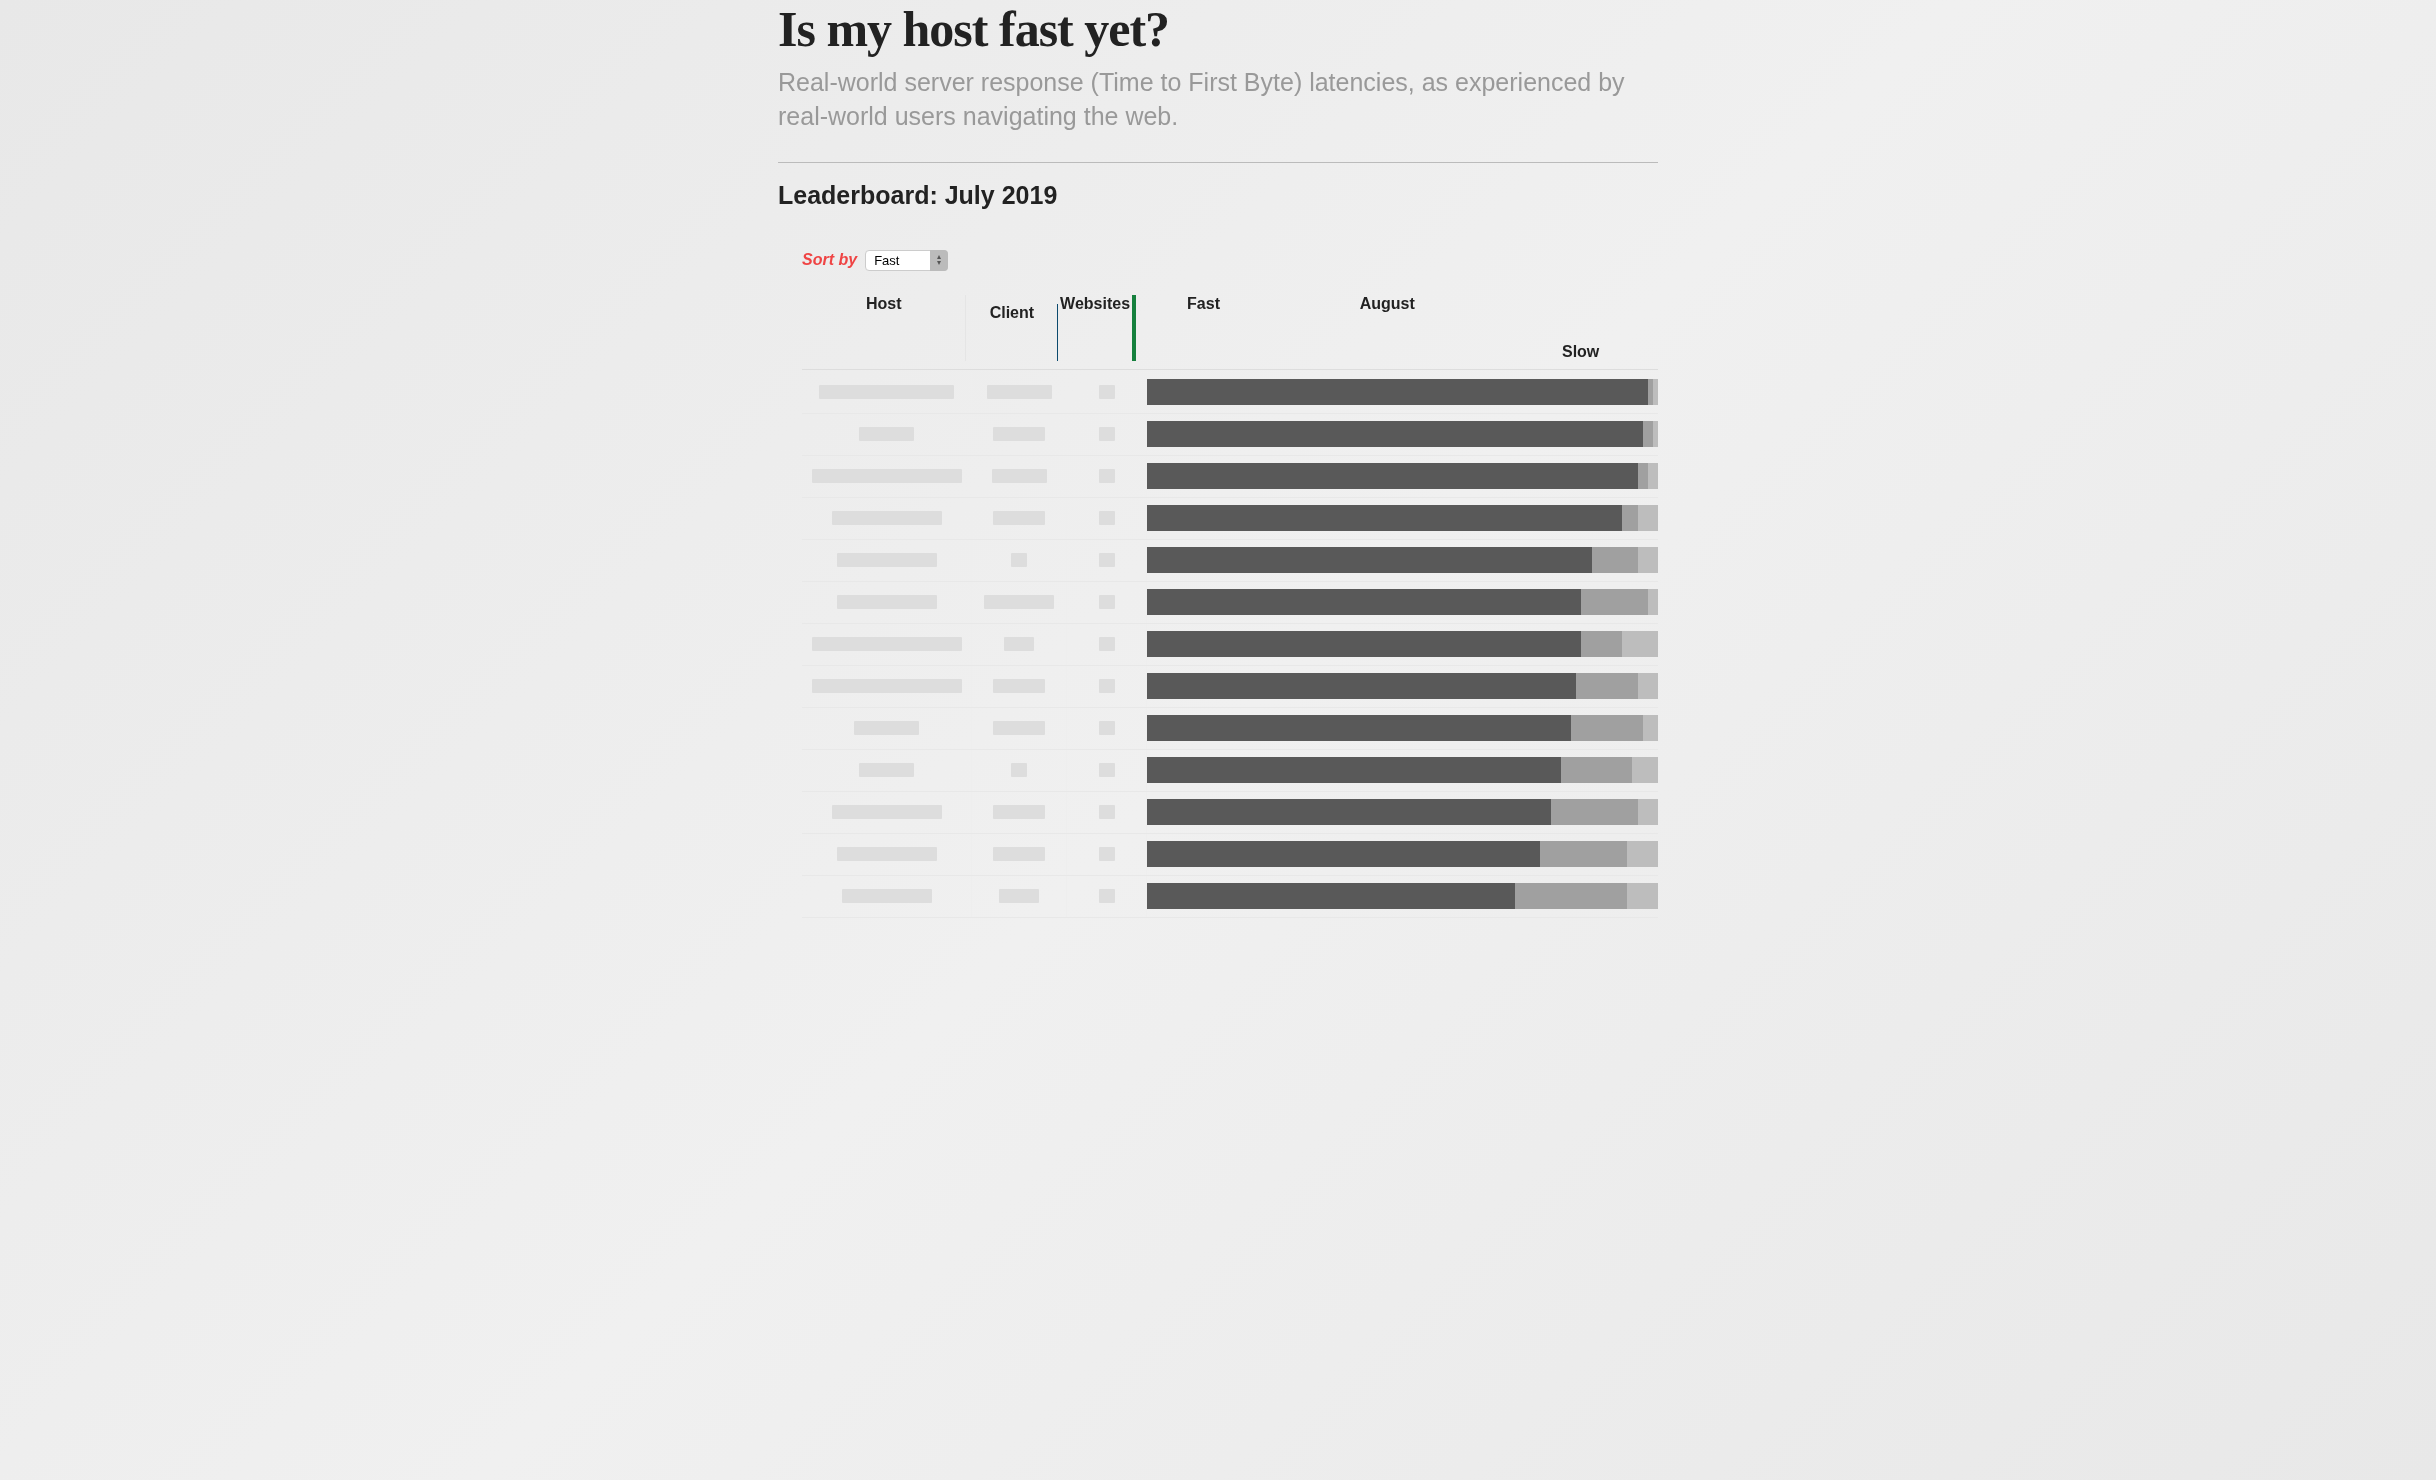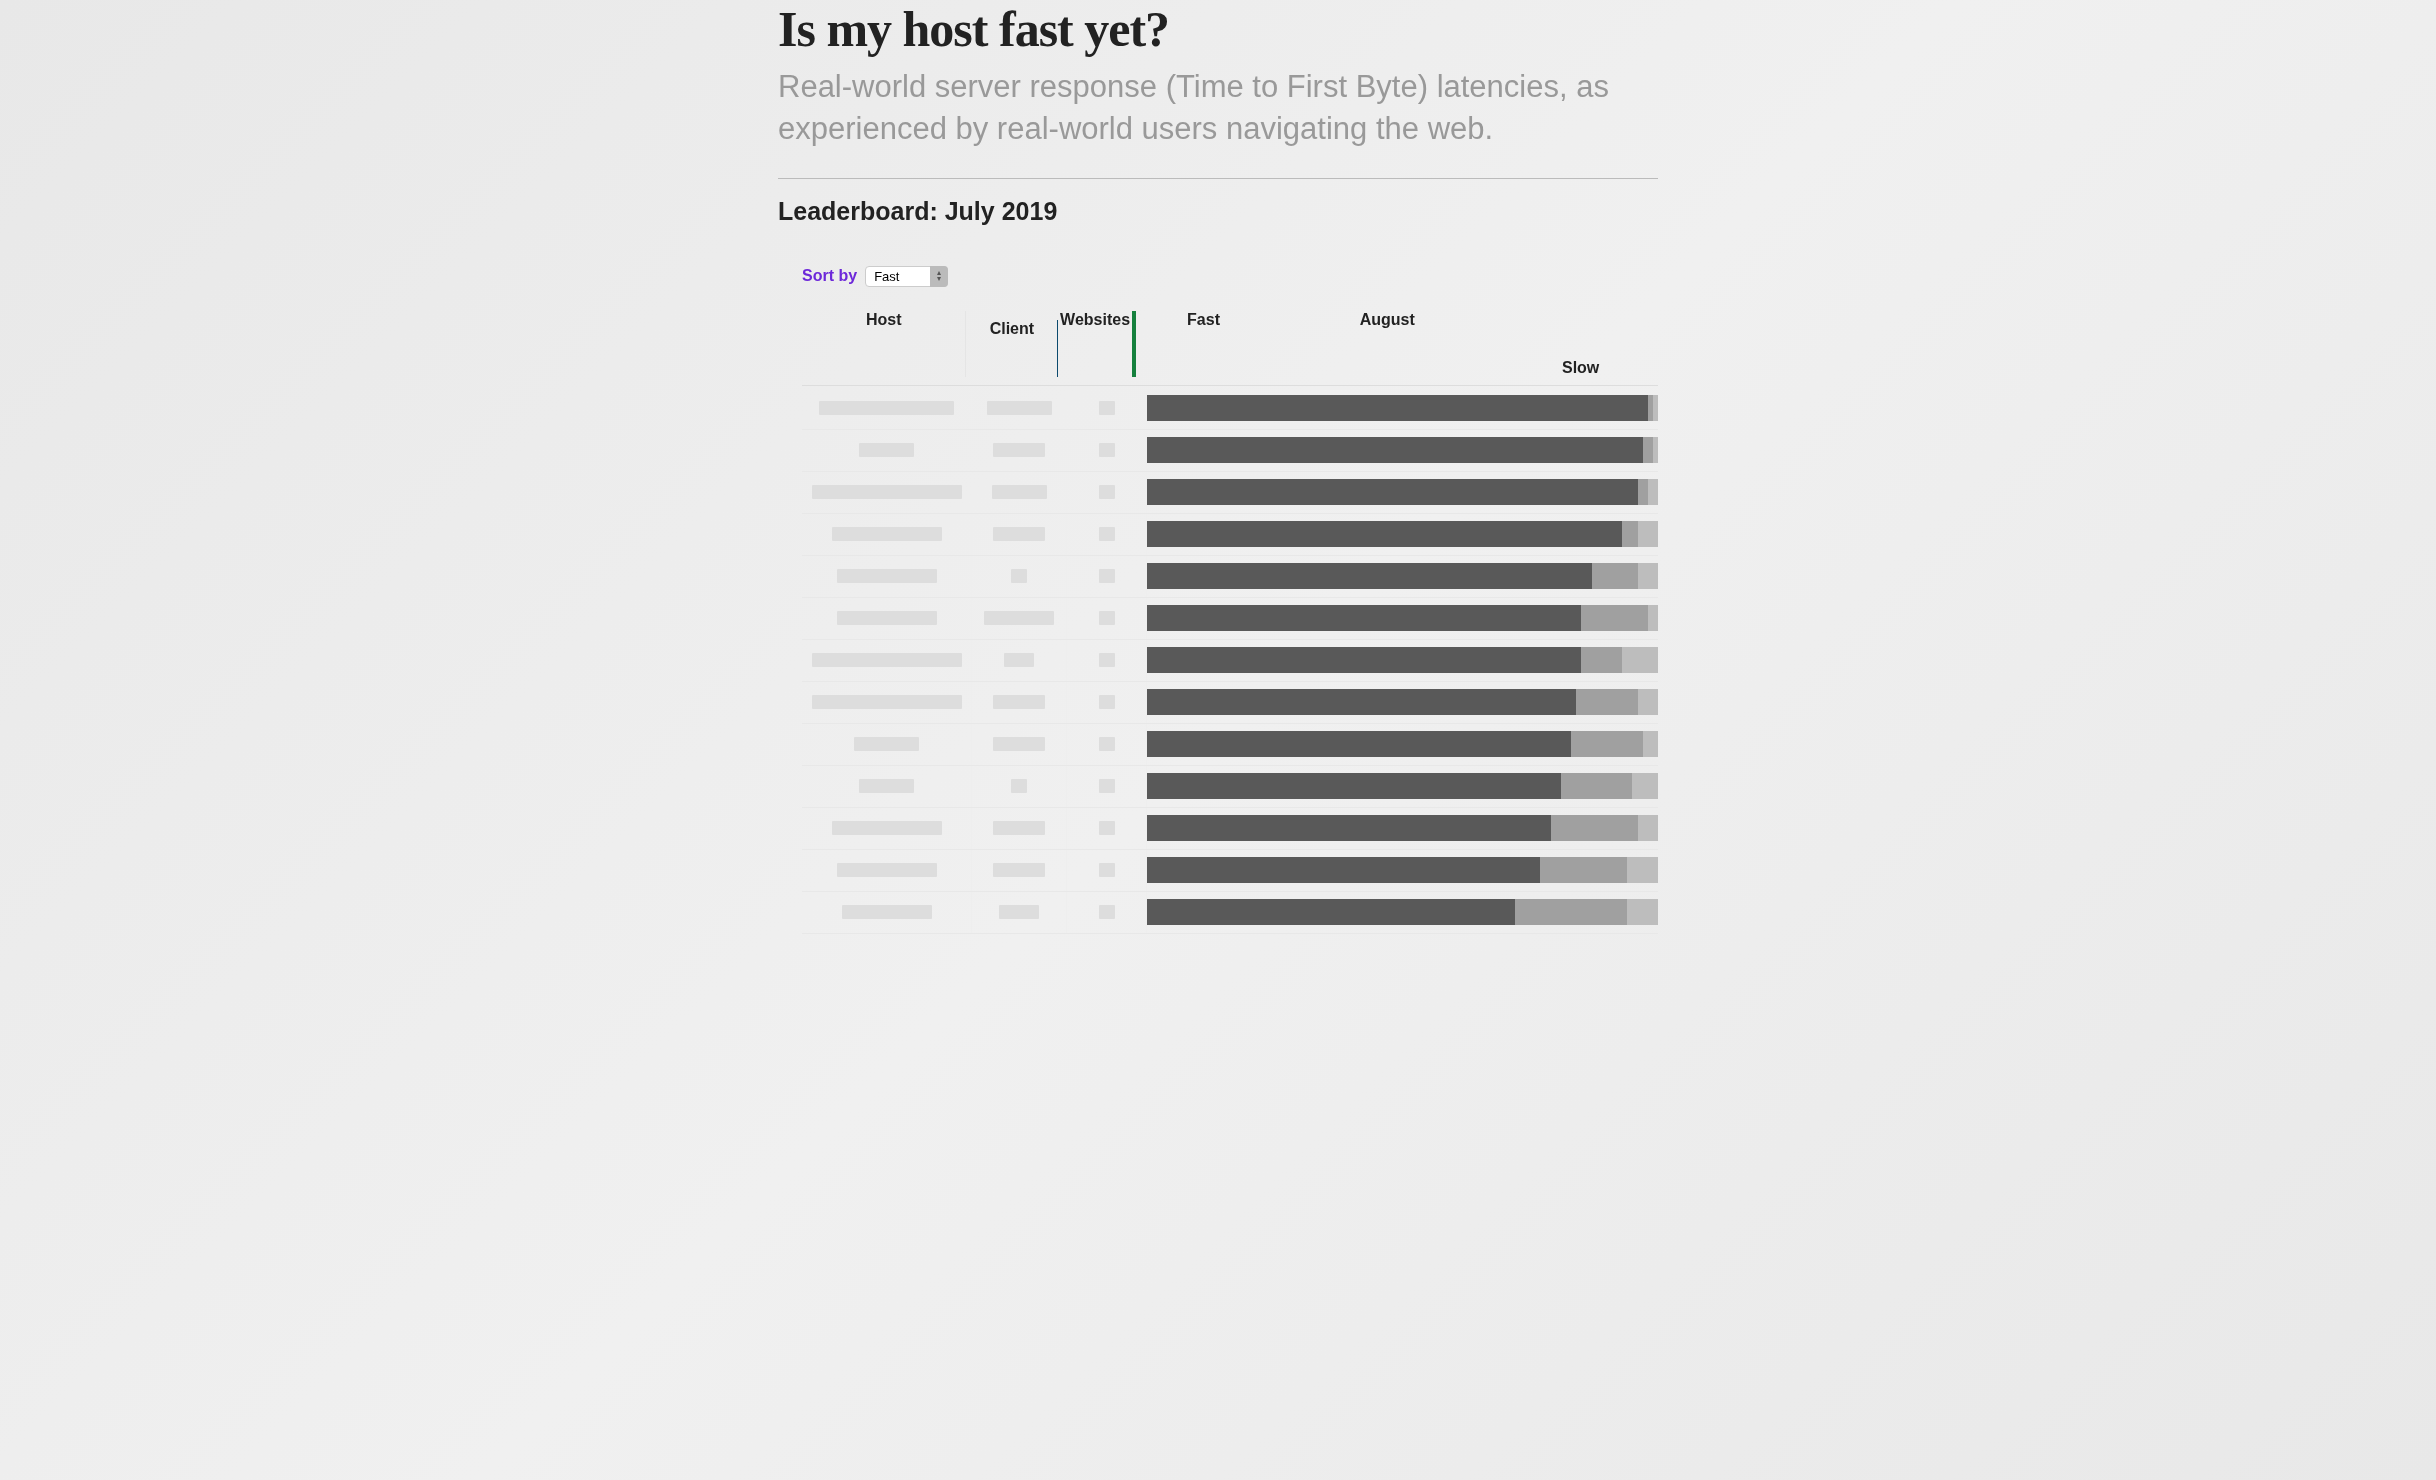--- a/index.html
+++ b/index.html
@@ -20,21 +20,21 @@
     }
     .page-title {
       font-size: 50px;
       font-weight: 900;
       color: #222;
       letter-spacing: -1px;
       margin-bottom: 8px;
       font-family: Georgia, "Times New Roman", serif;
     }
     .subtitle {
-      font-size: 31px;
+      font-size: 25px;
       color: #999;
       font-weight: 400;
       line-height: 1.35;
       margin-bottom: 28px;
     }
     hr.divider {
       border: none;
       border-top: 1px solid #bbb;
       margin-bottom: 18px;
     }
@@ -47,21 +47,22 @@
     .sort-row {
       display: flex;
       align-items: center;
       gap: 8px;
       margin-left: 24px;
       margin-bottom: 24px;
     }
     .sort-label {
       font-size: 16px;
       font-weight: 600;
-      color: #6d28d9;
+      color: #ef4444;
+      font-style: italic;
     }
     .sort-select-wrapper {
       position: relative;
       display: inline-block;
     }
     .sort-select {
       appearance: none;
       -webkit-appearance: none;
       background: #fff;
       border: 1px solid #ccc;

